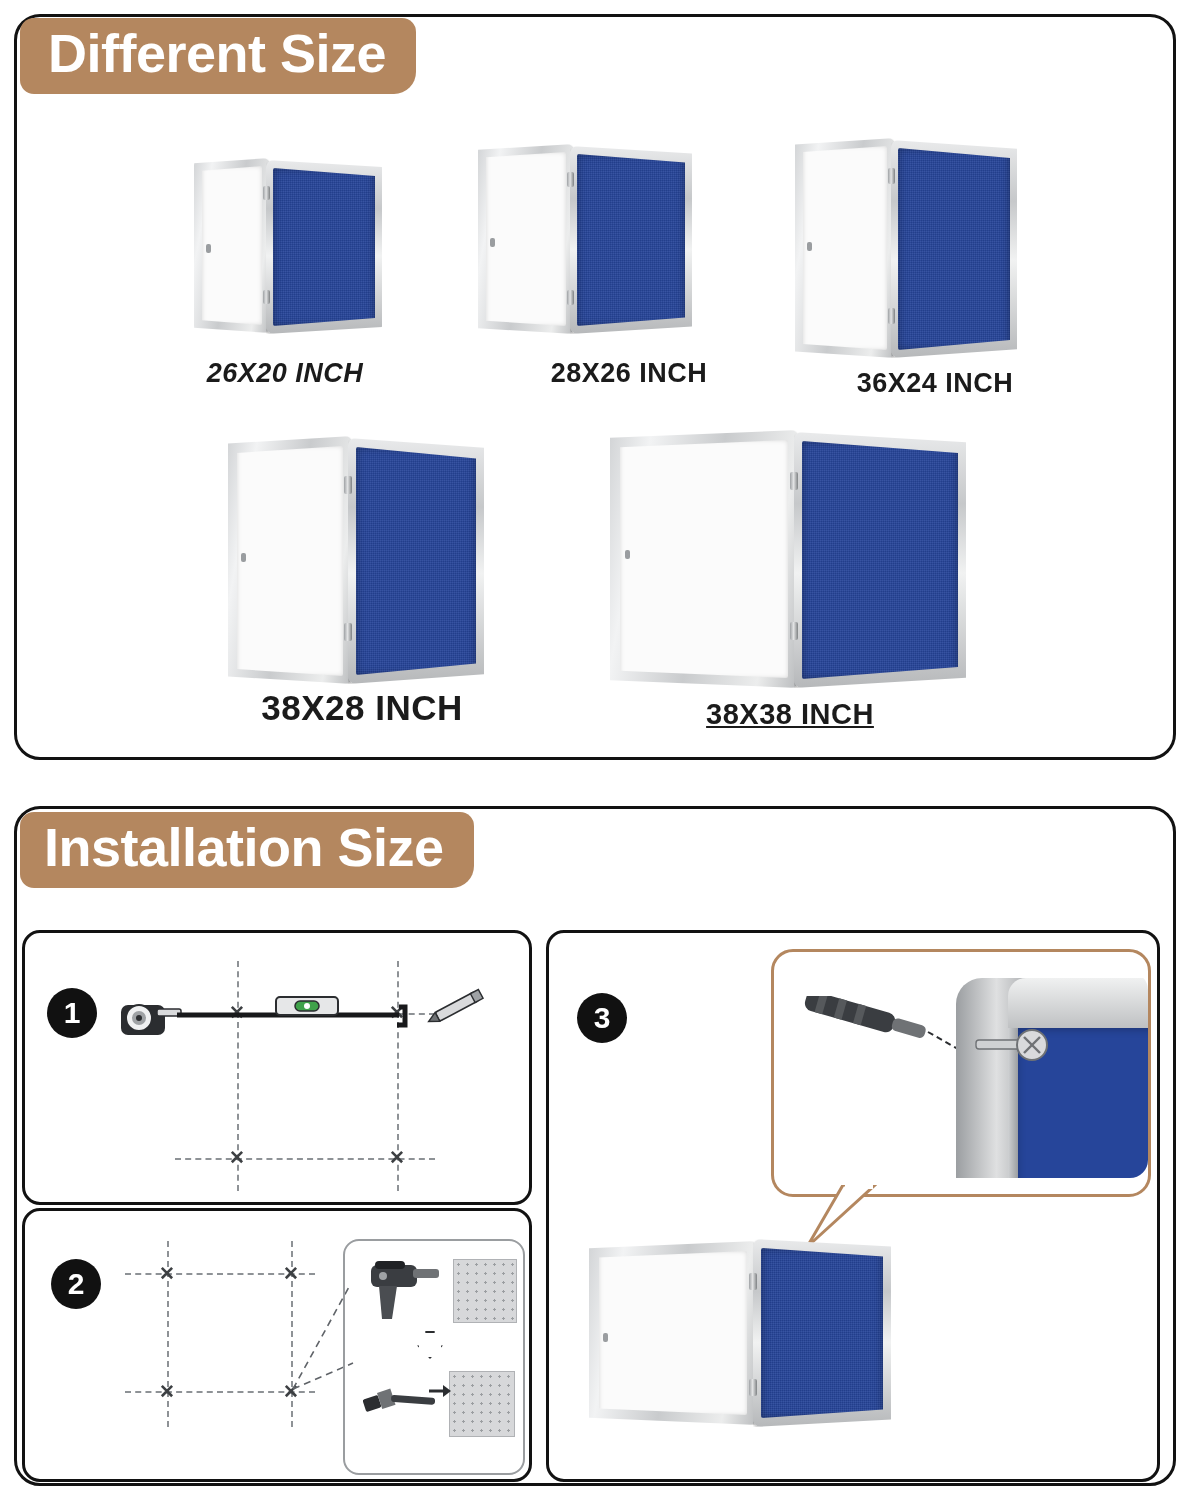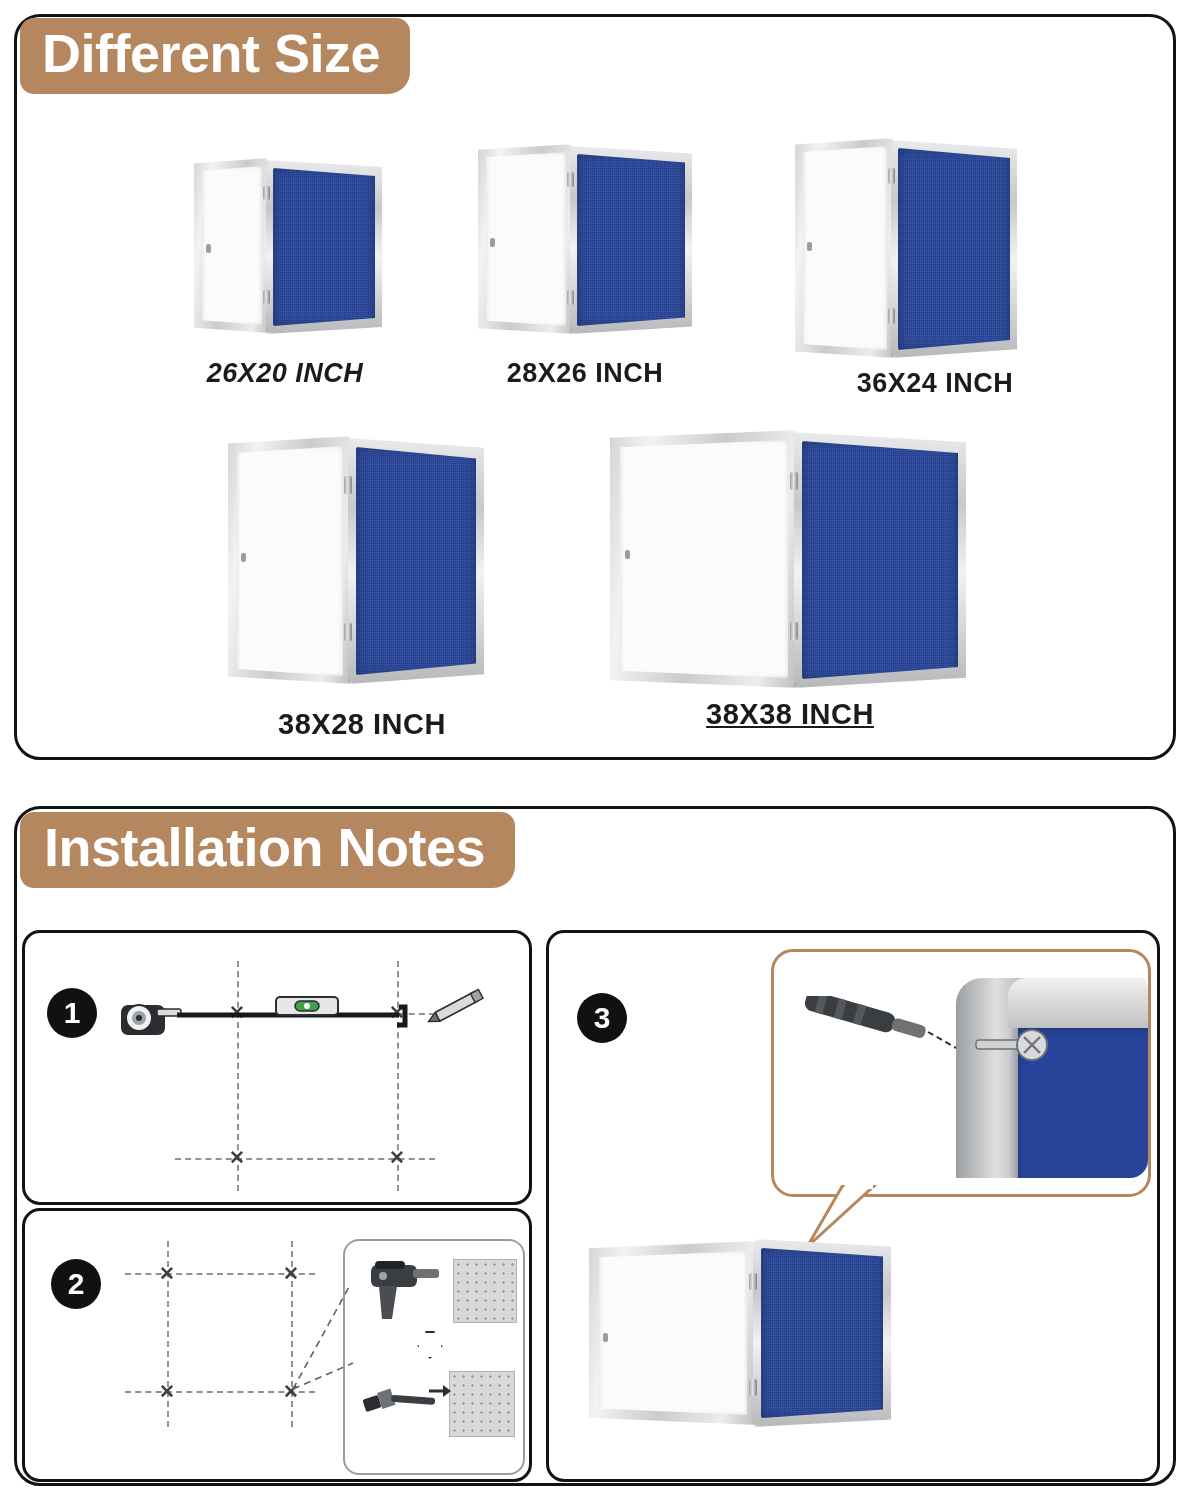--- a/index.html
+++ b/index.html
@@ -46,21 +46,21 @@
     display: flex;
     align-items: center;
     justify-content: center;
     letter-spacing: -0.5px;
     white-space: nowrap;
     z-index: 5;
   }
   #title-size {
     left: 20px;
     top: 18px;
-    padding: 4px 30px 10px 22px;
+    padding: 4px 30px 10px 28px;
     font-size: 54px;
     border-radius: 14px 14px 22px 14px;
   }
   #title-notes {
     left: 20px;
     top: 812px;
     padding: 4px 30px 10px 24px;
     font-size: 54px;
     border-radius: 14px 14px 22px 14px;
   }
@@ -195,21 +195,21 @@
 
 <div class="board" style="left:470px; top:130px; width:230px; height:275px;">
   <div class="door-outer" style="left:8px; top:14px; width:96px; height:190px; clip-path:polygon(0% 3%, 100% 0%, 100% 100%, 0% 97%);"></div>
   <div class="door-inner" style="left:16px; top:22px; width:80px; height:174px; clip-path:polygon(0% 3%, 100% 0%, 100% 100%, 0% 97%);"></div>
   <div class="lock" style="left:20px; top:108px;"></div>
 
   <div class="frame-outer" style="left:100px; top:16px; width:122px; height:188px; clip-path:polygon(0% 0%, 100% 4%, 100% 96%, 0% 100%);"></div>
   <div class="felt" style="left:107px; top:24px; width:108px; height:172px; clip-path:polygon(0% 0%, 100% 5%, 100% 95%, 0% 100%);"></div>
   <div class="hinge" style="left:97px; top:42px; width:7px; height:15px;"></div>
   <div class="hinge" style="left:97px; top:160px; width:7px; height:15px;"></div>
-  <div class="caption" style="top:228px; font-size:27px;">28X26 INCH</div>
+  <div class="caption" style="top:228px; font-size:27px;margin-left:44px;">28X26 INCH</div>
 </div>
 
 <div class="board" style="left:785px; top:120px; width:240px; height:285px;">
   <div class="door-outer" style="left:10px; top:18px; width:100px; height:220px; clip-path:polygon(0% 3%, 100% 0%, 100% 100%, 0% 97%);"></div>
   <div class="door-inner" style="left:18px; top:26px; width:84px; height:204px; clip-path:polygon(0% 3%, 100% 0%, 100% 100%, 0% 97%);"></div>
   <div class="lock" style="left:22px; top:122px;"></div>
 
   <div class="frame-outer" style="left:106px; top:20px; width:126px; height:218px; clip-path:polygon(0% 0%, 100% 4%, 100% 96%, 0% 100%);"></div>
   <div class="felt" style="left:113px; top:28px; width:112px; height:202px; clip-path:polygon(0% 0%, 100% 5%, 100% 95%, 0% 100%);"></div>
   <div class="hinge" style="left:103px; top:48px; width:7px; height:16px;"></div>
@@ -219,37 +219,37 @@
 
 <div class="board" style="left:222px; top:418px; width:280px; height:320px;">
   <div class="door-outer" style="left:6px; top:18px; width:124px; height:248px; clip-path:polygon(0% 3%, 100% 0%, 100% 100%, 0% 97%);"></div>
   <div class="door-inner" style="left:15px; top:28px; width:106px; height:230px; clip-path:polygon(0% 3%, 100% 0%, 100% 100%, 0% 97%);"></div>
   <div class="lock" style="left:19px; top:135px;"></div>
 
   <div class="frame-outer" style="left:126px; top:20px; width:136px; height:246px; clip-path:polygon(0% 0%, 100% 4%, 100% 96%, 0% 100%);"></div>
   <div class="felt" style="left:134px; top:29px; width:120px; height:228px; clip-path:polygon(0% 0%, 100% 5%, 100% 95%, 0% 100%);"></div>
   <div class="hinge" style="left:122px; top:58px; width:8px; height:18px;"></div>
   <div class="hinge" style="left:122px; top:205px; width:8px; height:18px;"></div>
-  <div class="caption" style="top:290px; font-size:29px;">38X28 INCH</div>
+  <div class="caption" style="top:270px; font-size:35px;">38X28 INCH</div>
 </div>
 
 <div class="board" style="left:600px; top:410px; width:380px; height:330px;">
   <div class="door-outer" style="left:10px; top:20px; width:188px; height:258px; clip-path:polygon(0% 3%, 100% 0%, 100% 100%, 0% 97%);"></div>
   <div class="door-inner" style="left:20px; top:30px; width:168px; height:238px; clip-path:polygon(0% 3%, 100% 0%, 100% 100%, 0% 97%);"></div>
   <div class="lock" style="left:25px; top:140px;"></div>
 
   <div class="frame-outer" style="left:194px; top:22px; width:172px; height:256px; clip-path:polygon(0% 0%, 100% 4%, 100% 96%, 0% 100%);"></div>
   <div class="felt" style="left:202px; top:31px; width:156px; height:238px; clip-path:polygon(0% 0%, 100% 5%, 100% 95%, 0% 100%);"></div>
   <div class="hinge" style="left:190px; top:62px; width:8px; height:18px;"></div>
   <div class="hinge" style="left:190px; top:212px; width:8px; height:18px;"></div>
   <div class="caption" style="top:288px; font-size:29px;text-decoration:underline;">38X38 INCH</div>
 </div>
 
 <div class="panel" id="notes-panel"></div>
-<div class="title-pill" id="title-notes">Installation Notes</div>
+<div class="title-pill" id="title-notes">Installation Size</div>
 
 <div class="note-box" style="left:22px; top:930px; width:510px; height:275px;">
   <div class="step-badge" style="left:22px; top:55px;">1</div>
 
   <div class="dash-h" style="left:150px; top:80px; width:260px;"></div>
   <div class="dash-h" style="left:150px; top:225px; width:260px;"></div>
   <div class="dash-v" style="left:212px; top:28px; height:230px;"></div>
   <div class="dash-v" style="left:372px; top:28px; height:230px;"></div>
   <div class="xmark" style="left:204px; top:70px;">✕</div>
   <div class="xmark" style="left:364px; top:70px;">✕</div>

